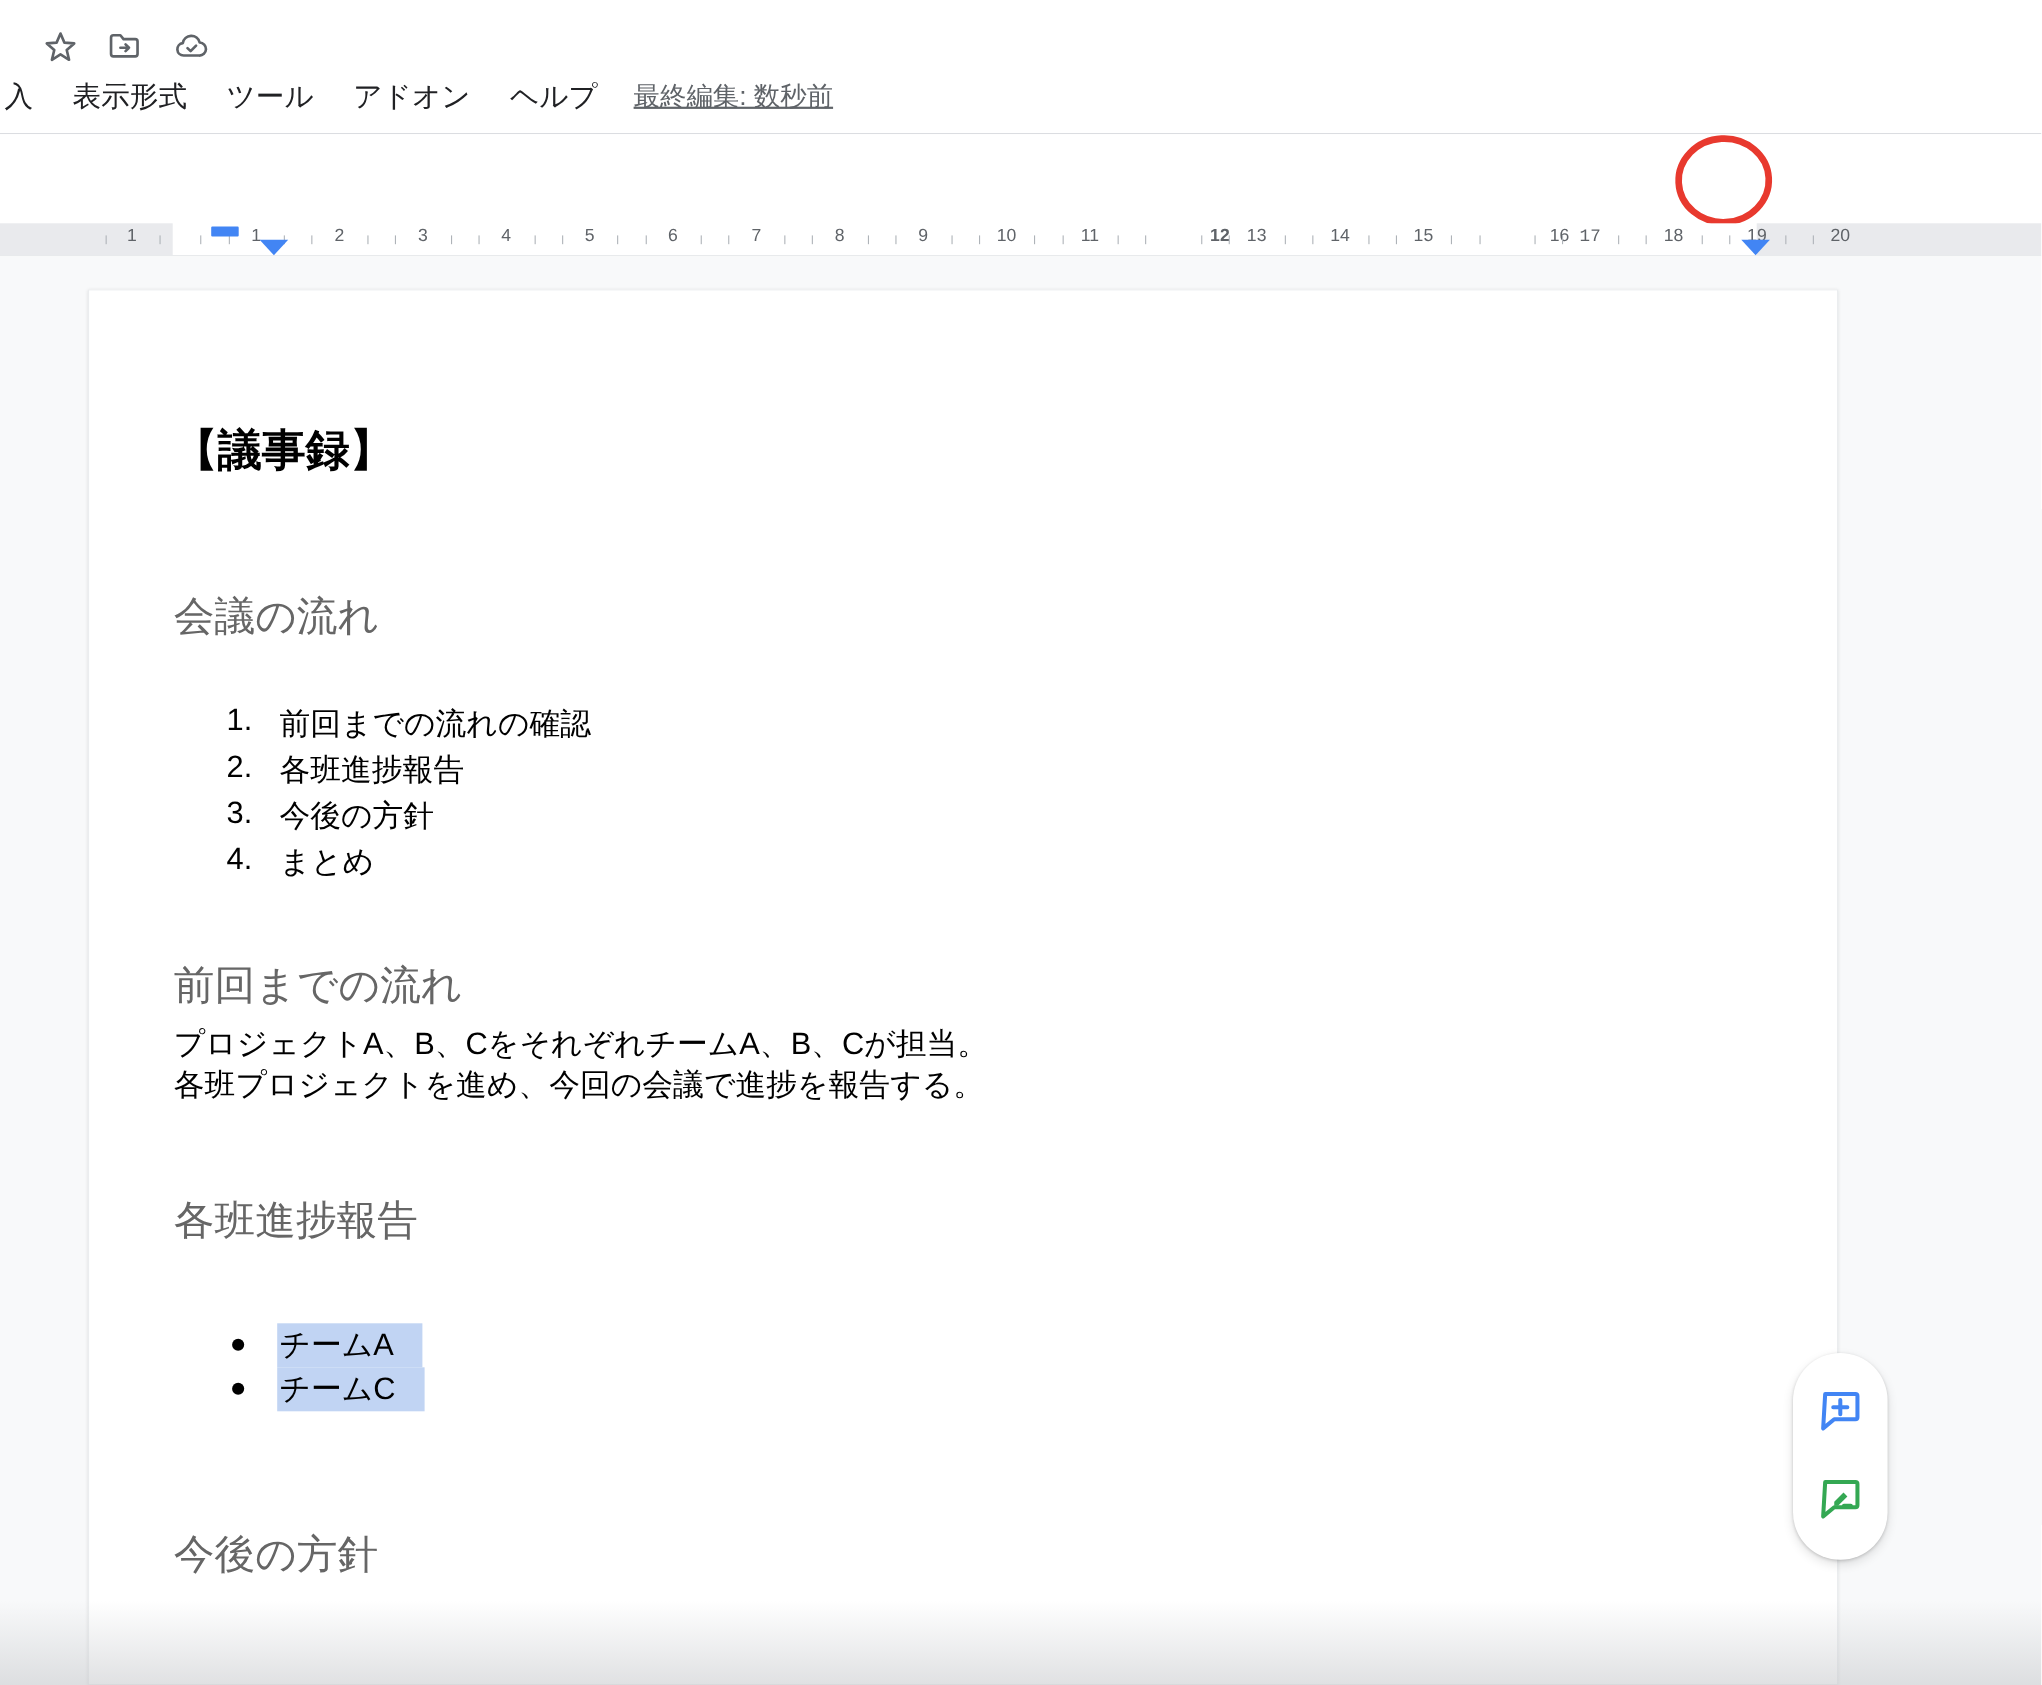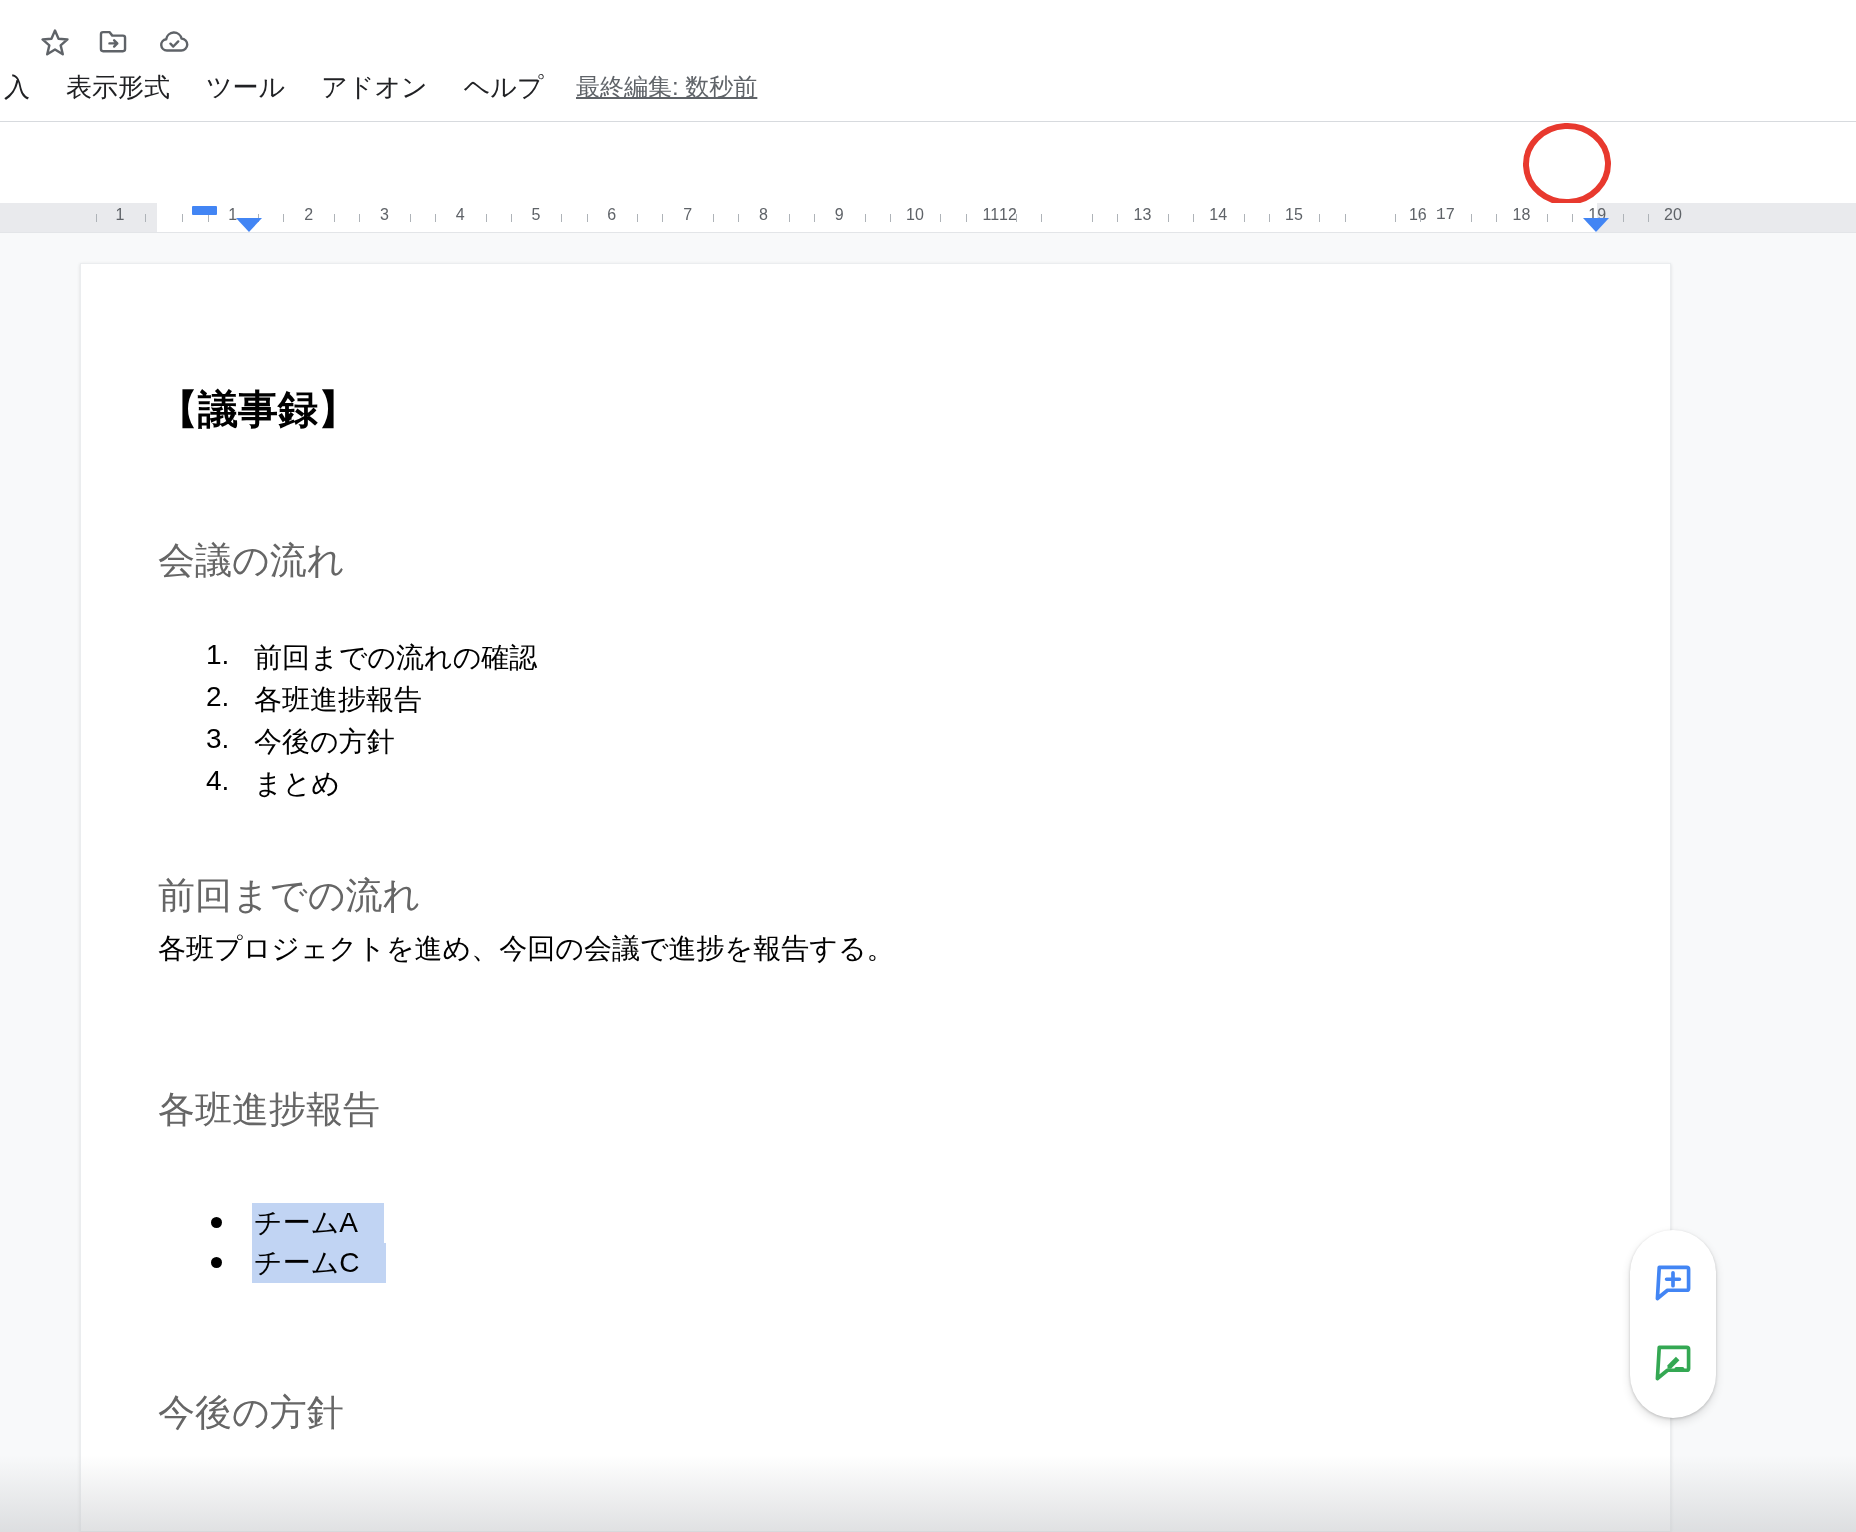--- a/index.html
+++ b/index.html
@@ -287,21 +287,21 @@
         <span class="rnum" style="left: 308.6px;">2</span>
         <span class="rnum" style="left: 384.4px;">3</span>
         <span class="rnum" style="left: 460.2px;">4</span>
         <span class="rnum" style="left: 536px;">5</span>
         <span class="rnum" style="left: 611.8px;">6</span>
         <span class="rnum" style="left: 687.6px;">7</span>
         <span class="rnum" style="left: 763.4px;">8</span>
         <span class="rnum" style="left: 839.2px;">9</span>
         <span class="rnum" style="left: 915px;">10</span>
         <span class="rnum" style="left: 990.8px;">11</span>
-        <span class="rnum" style="left: 1008px;">12</span>
+        <span class="rnum" style="left: 1109px; font-weight: bold;">12</span>
         <span class="rnum" style="left: 1142.4px;">13</span>
         <span class="rnum" style="left: 1218.2px;">14</span>
         <span class="rnum" style="left: 1294px;">15</span>
         <span class="rnum" style="left: 1369.8px; margin-left: 48px;">16</span>
         <span class="rnum" style="left: 1445.6px; font-family: Liberation Mono, monospace;">17</span>
         <span class="rnum" style="left: 1521.4px;">18</span>
         <span class="rnum" style="left: 1597.2px;">19</span>
         <span class="rnum" style="left: 1673px;">20</span>
         <span class="rtick" style="left: 182.3px;"></span>
         <span class="rtick" style="left: 207.5px;"></span>
@@ -369,20 +369,21 @@
             <span class="otxt">今後の方針</span>
           </div>
           <div class="oli">
             <span class="num">4.</span>
             <span class="otxt">まとめ</span>
           </div>
         </div>
 
       <div class="doc-h2" style="top:607px">前回までの流れ</div>
       <div id="doc-para">
+          <div>プロジェクトA、B、CをそれぞれチームA、B、Cが担当。</div>
           <div>各班プロジェクトを進め、今回の会議で進捗を報告する。</div>
         </div>
 
       <div class="doc-h2" style="top:821px">各班進捗報告</div>
       <div id="doc-ul">
           <div class="uli">
             <span class="dot"></span>
             <span class="sel">チームA</span>
           </div>
           <div class="uli">

